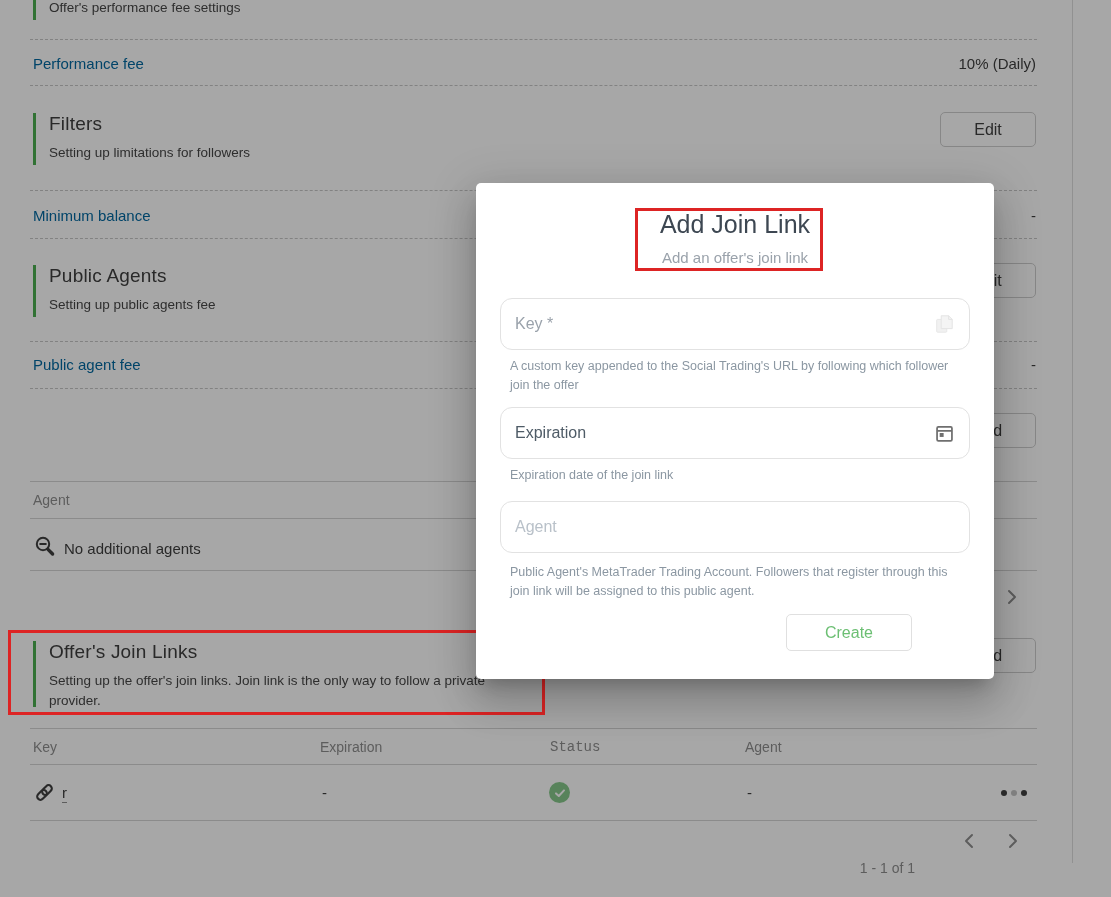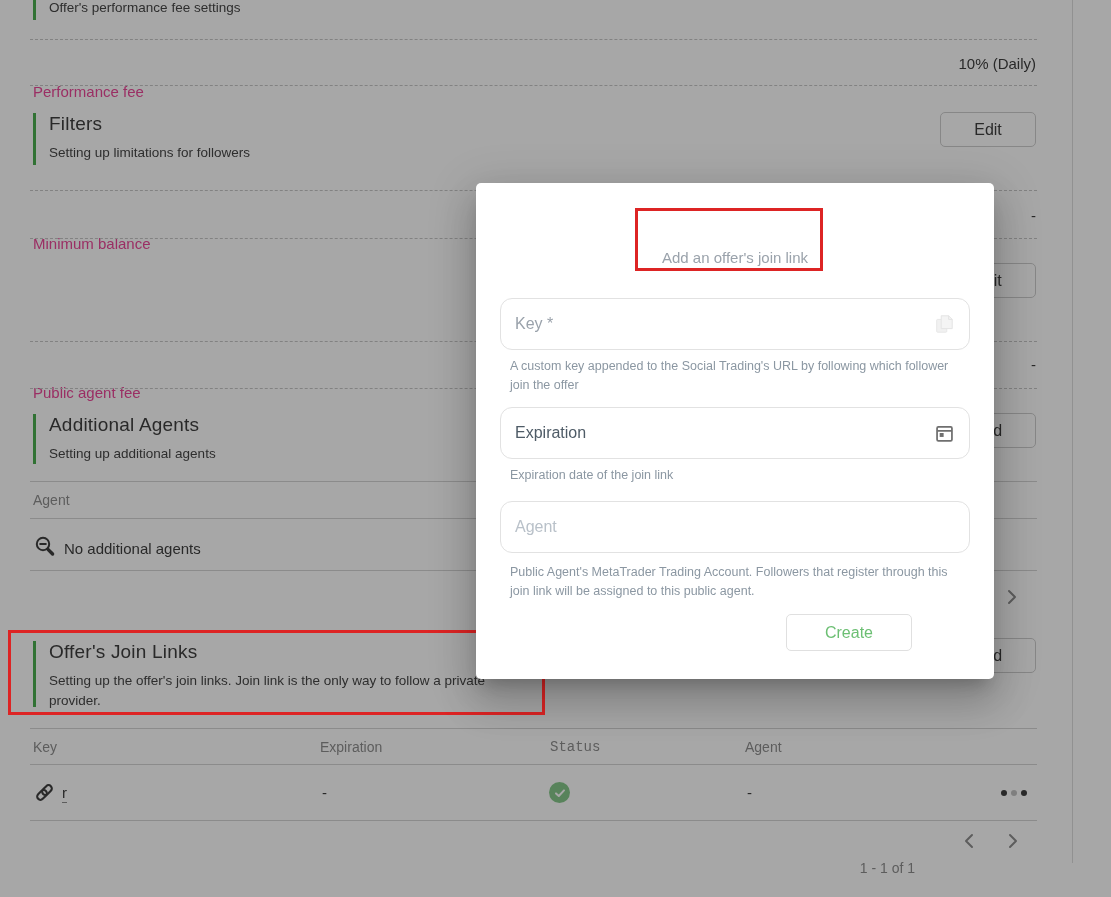--- a/index.html
+++ b/index.html
@@ -4,21 +4,21 @@
 <style>
   html,body{margin:0;padding:0;background:#ffffff;}
   *{box-sizing:border-box;font-family:"Liberation Sans",sans-serif;}
   #stage{position:relative;width:1111px;height:897px;overflow:hidden;background:#ffffff;}
 
   
   .abs{position:absolute;}
   .sec{position:absolute;border-left:3px solid #4caf50;padding-left:13px;}
   .sec-title{font-size:19px;color:#3f3f3f;letter-spacing:.2px;}
   .sec-sub{font-size:13.5px;color:#474747;margin-top:8px;line-height:1.45;}
-  .row-label{position:absolute;left:33px;font-size:15px;color:#ec4899;margin-top:28px;}
+  .row-label{position:absolute;left:33px;font-size:15px;color:#0369a1;}
   .row-value{position:absolute;right:75px;font-size:15px;color:#3f3f3f;text-align:left;}
   .dash{position:absolute;left:30px;right:74px;border-top:1px dashed #c7c7c7;height:0;}
   .solid{position:absolute;left:30px;right:74px;border-top:1px solid #d4d4d4;height:0;}
   .pbtn{position:absolute;right:75px;width:96px;height:35px;background:#fff;border:1px solid #cfcfcf;
         border-radius:5px;font-size:16px;color:#3f3f3f;display:flex;align-items:center;justify-content:center;cursor:pointer;}
   .th{position:absolute;font-size:14px;color:#8f8f8f;}
   .cell{position:absolute;font-size:15px;color:#3f3f3f;}
   .pag-text{position:absolute;font-size:14px;color:#8f8f8f;}
   .chev{position:absolute;width:18px;height:18px;cursor:pointer;}
   .card-right-border{position:absolute;left:1072px;top:0;width:0;height:863px;border-left:1px solid #dedede;}
@@ -77,33 +77,33 @@
   </div>
   <div class="pbtn" style="top:112px;">Edit</div>
 
   <div class="dash" style="top:190px;"></div>
 
   <div class="row-label" style="top:207px;">Minimum balance</div>
   <div class="row-value" style="top:207px;">-</div>
 
   <div class="dash" style="top:238px;"></div>
 
+  <div class="sec" style="left:33px;top:265px;height:52px;">
+    <div class="sec-title">Public Agents</div>
+    <div class="sec-sub">Setting up public agents fee</div>
+  </div>
   <div class="pbtn" style="top:263px;">Edit</div>
 
   <div class="dash" style="top:341px;"></div>
 
   <div class="row-label" style="top:356px;">Public agent fee</div>
   <div class="row-value" style="top:356px;">-</div>
 
   <div class="dash" style="top:388px;"></div>
 
-  <div class="sec" style="left:33px;top:414px;height:50px;">
-    <div class="sec-title">Additional Agents</div>
-    <div class="sec-sub">Setting up additional agents</div>
-  </div>
   <div class="pbtn" style="top:413px;">Add</div>
 
   <div class="solid" style="top:481px;"></div>
   <div class="th" style="left:33px;top:492px;">Agent</div>
   <div class="solid" style="top:518px;"></div>
 
   <div class="abs" style="left:33px;top:534px;">
     <svg width="24" height="24" viewBox="0 0 24 24" fill="none" stroke="#3f3f3f" stroke-width="2" stroke-linecap="round">
       <circle cx="10" cy="10" r="6.2"></circle>
       <line x1="7.2" y1="10" x2="12.8" y2="10"></line>
@@ -176,20 +176,21 @@
       </svg>
   </div>
 
   <div class="card-right-border"></div>
 
   <div id="overlay"></div>
 
   <div id="annot-join" class="annot"></div>
 
   <div id="modal">
+    <div class="m-title">Add Join Link</div>
     <div class="m-sub">Add an offer's join link</div>
 
     <div class="m-input" style="top:115px;">
       <span class="lbl-key">Key *</span>
       <span class="trail">
         <svg width="22" height="22" viewBox="0 0 24 24">
           <rect x="4" y="7" width="11" height="14" rx="1" fill="#f1f1f1" stroke="#e6e6e6"></rect>
           <path d="M9 3 h8 l4 4 v10 h-12 z" fill="#f4f4f4" stroke="#e3e3e3"></path>
           <path d="M17 3 v4 h4" fill="none" stroke="#e3e3e3"></path>
         </svg>

